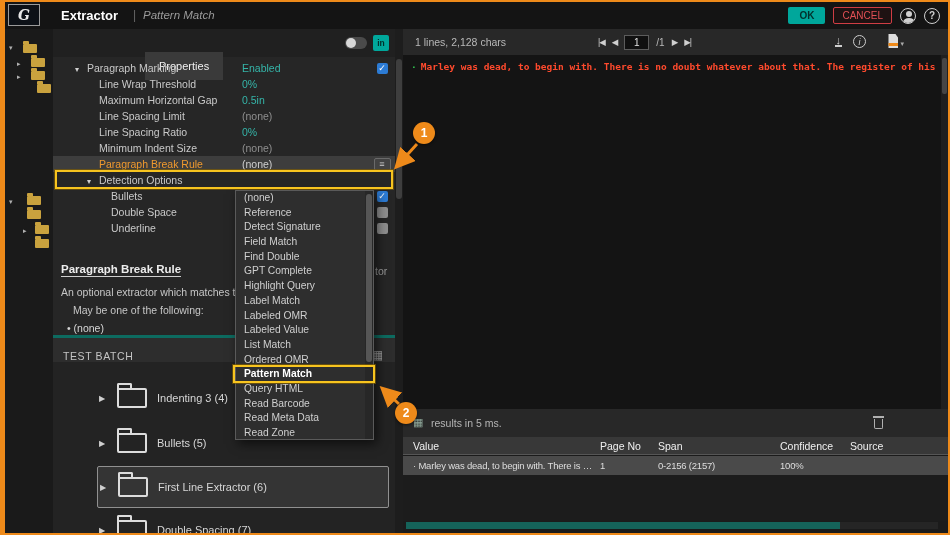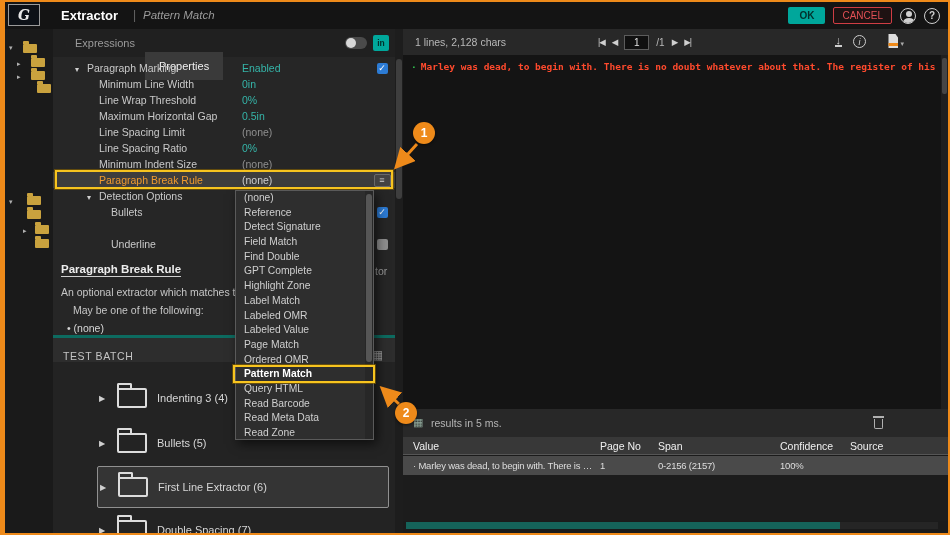--- a/index.html
+++ b/index.html
@@ -192,44 +192,38 @@
     <span class="scaret" style="left:4px;top:168px">▾</span>
     <div class="sf" style="left:22px;top:167px"></div>
     <div class="sf" style="left:22px;top:181px"></div>
     <span class="scaret" style="left:18px;top:197px">▸</span>
     <div class="sf" style="left:30px;top:196px"></div>
     <div class="sf" style="left:30px;top:210px"></div>
   </div>
 
   <div class="left-panel">
     <div class="tabs">
-      <div class="tab tab-exp">Expressions</div>
       <div class="tab tab-prop active">Properties</div>
       <div class="toggle">
           <div class="knob"></div>
         </div>
       <div class="in-badge">in</div>
     </div>
 
     <div class="pgrid">
       <div class="prow">
         <div class="pl i1"><span class="twist">▾</span><span>Paragraph Marking</span></div>
         <div class="pv teal">Enabled</div>
         <div class="pc">
             <span class="cbx on">
               <span>✓</span>
             </span>
           </div>
       </div>
       <div class="prow">
-        <div class="pl i2">Minimum Line Width</div>
-        <div class="pv teal">0in</div>
-        <div class="pc"></div>
-      </div>
-      <div class="prow">
         <div class="pl i2">Line Wrap Threshold</div>
         <div class="pv teal">0%</div>
         <div class="pc"></div>
       </div>
       <div class="prow">
         <div class="pl i2">Maximum Horizontal Gap</div>
         <div class="pv teal">0.5in</div>
         <div class="pc"></div>
       </div>
       <div class="prow">
@@ -262,20 +256,21 @@
       <div class="prow">
         <div class="pl i3">Bullets</div>
         <div class="pv"></div>
         <div class="pc">
             <span class="cbx on">
               <span>✓</span>
             </span>
           </div>
       </div>
       <div class="prow">
+        <div class="pl i3">Double Space</div>
         <div class="pv"></div>
         <div class="pc">
             <span class="cbx off"></span>
           </div>
       </div>
       <div class="prow">
         <div class="pl i3">Underline</div>
         <div class="pv"></div>
         <div class="pc">
             <span class="cbx off"></span>
@@ -380,25 +375,25 @@
   </div>
 
   <div class="dropdown">
     <div class="dd-list">
       <div class="dd-item">(none)</div>
       <div class="dd-item">Reference</div>
       <div class="dd-item">Detect Signature</div>
       <div class="dd-item">Field Match</div>
       <div class="dd-item">Find Double</div>
       <div class="dd-item">GPT Complete</div>
-      <div class="dd-item">Highlight Zone</div>
+      <div class="dd-item">Highlight Query</div>
       <div class="dd-item">Label Match</div>
       <div class="dd-item">Labeled OMR</div>
       <div class="dd-item">Labeled Value</div>
-      <div class="dd-item">Page Match</div>
+      <div class="dd-item">List Match</div>
       <div class="dd-item">Ordered OMR</div>
       <div class="dd-item sel">Pattern Match</div>
       <div class="dd-item">Query HTML</div>
       <div class="dd-item">Read Barcode</div>
       <div class="dd-item">Read Meta Data</div>
       <div class="dd-item">Read Zone</div>
     </div>
     <div class="dd-scroll">
         <div class="dd-thumb"></div>
       </div>

